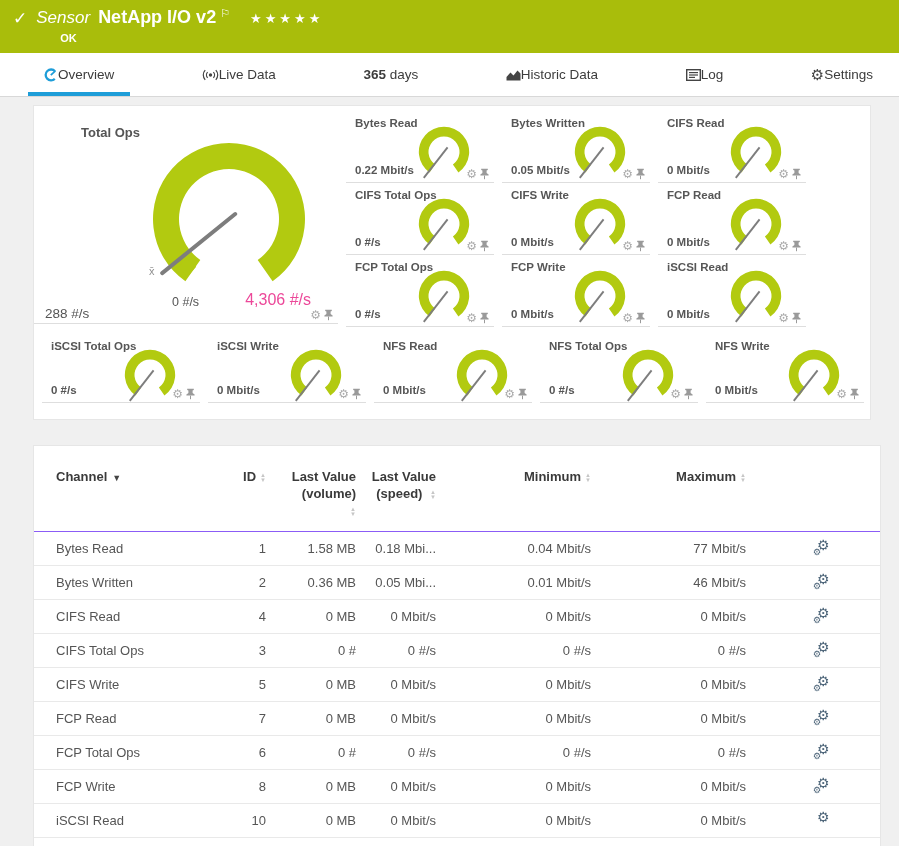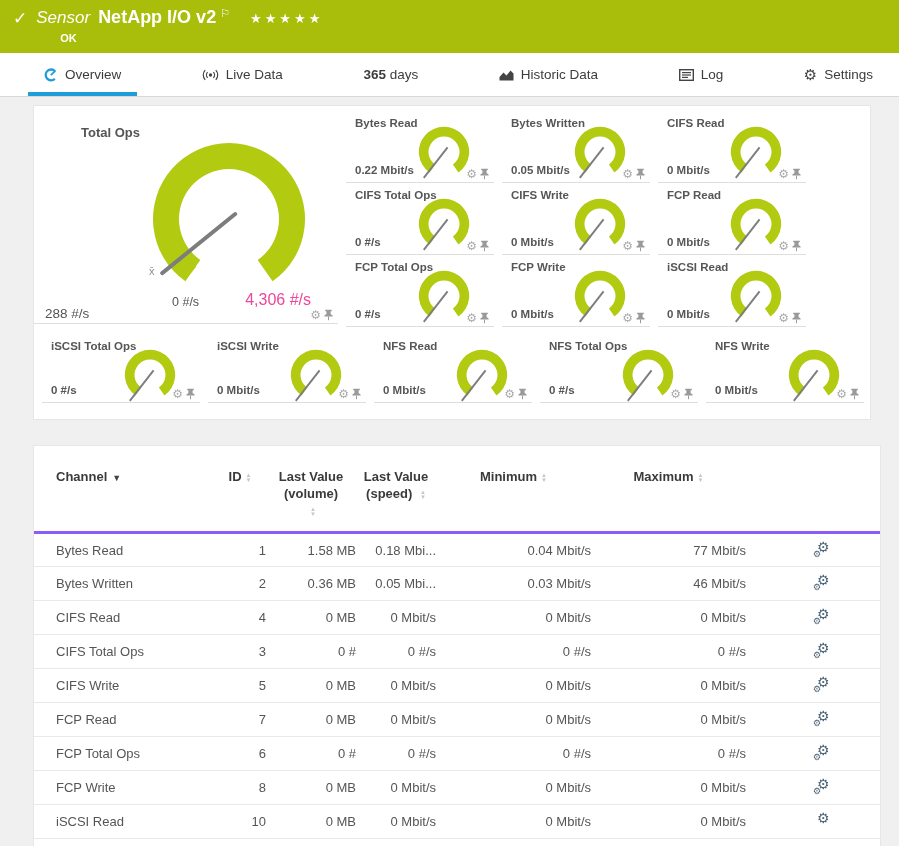--- a/index.html
+++ b/index.html
@@ -12,21 +12,21 @@
   .titlerow { display:flex; align-items:baseline; }
   .kind { font-style:italic; font-weight:300; font-size:17px; margin-right:8px; }
   .sensorname { font-size:18px; font-weight:700; }
   .flag { font-size:11px; margin-left:4px; position:relative; top:-6px; cursor:pointer; }
   .stars { font-size:13px; letter-spacing:3px; margin-left:20px; cursor:pointer; }
   .status { font-size:11px; font-weight:700; margin:4px 0 0 24px; }
 
   
   .tabbar { height:44px; background:#fff; border-bottom:1px solid #d8d8d8;
     display:flex; justify-content:space-between; padding:0 10px 0 28px; }
-  .tab { display:flex; align-items:center; gap:7px; font-size:13.5px; color:#3c3c3c;
+  .tab { display:flex; align-items:center; font-size:13.5px; color:#3c3c3c;
     padding:0 16px; position:relative; cursor:pointer; white-space:nowrap; }
   .tab.active::after { content:''; position:absolute; left:0; right:0; bottom:0; height:4px; background:#1e9dd8; }
   .tab b { font-weight:700; }
   .tab svg { display:block; }
   .tab .gearglyph { font-size:15px; color:#444; }
 
   
   main { padding:8px 18px 0 33px; }
   .card { background:#fff; border:1px solid #e6e6e6; }
   .gauges { width:838px; height:315px; padding-top:5px; }
@@ -49,22 +49,22 @@
   .bigvalue { position:absolute; bottom:2px; left:11px; font-size:13.5px; color:#555; }
 
   
   .tablecard { margin-top:25px; width:848px; height:420px; padding-top:14px; overflow:hidden; }
   table { width:100%; border-collapse:collapse; table-layout:fixed; }
   col.c-channel{width:180px;} col.c-id{width:52px;} col.c-vol{width:90px;}
   col.c-speed{width:80px;} col.c-min{width:155px;} col.c-max{width:155px;} col.c-act{width:136px;}
   th { font-size:13px; font-weight:700; color:#3a3a3a; vertical-align:top;
     padding:8px 0 12px; line-height:17px; cursor:pointer; }
   th.l { text-align:left; padding-left:22px; }
-  th.r { }
-  thead tr { border-bottom:3px solid #8b5cf6; }
+  th.r { text-align:right; }
+  thead tr { border-bottom:1px solid #8b5cf6; }
   td { font-size:13px; color:#555; height:34px; }
   td.l { text-align:left; padding-left:22px; }
   td.r { text-align:right; }
   tbody tr { border-bottom:1px solid #e9e9e9; }
   .caret { font-size:9px; color:#444; margin-left:5px; }
   .sortarrows { display:inline-flex; flex-direction:column; vertical-align:middle;
     margin-left:4px; color:#c6c6c6; font-size:6px; line-height:5px; }
   td.act { padding-left:67px; }
   .gears { position:relative; display:inline-block; width:18px; height:16px; cursor:pointer; }
   .gears .g1 { position:absolute; left:4px; top:-2px; font-size:14px; color:#4d6579; }
@@ -410,21 +410,21 @@
             <td class="r">0.18 Mbi...</td>
             <td class="r">0.04 Mbit/s</td>
             <td class="r">77 Mbit/s</td>
             <td class="act"><span class="gears"><span class="g2">⚙</span><span class="g1">⚙</span></span></td>
           </tr>
           <tr>
             <td class="l">Bytes Written</td>
             <td class="r">2</td>
             <td class="r">0.36 MB</td>
             <td class="r">0.05 Mbi...</td>
-            <td class="r">0.03 Mbit/s</td>
+            <td class="r">0.01 Mbit/s</td>
             <td class="r">46 Mbit/s</td>
             <td class="act"><span class="gears"><span class="g2">⚙</span><span class="g1">⚙</span></span></td>
           </tr>
           <tr>
             <td class="l">CIFS Read</td>
             <td class="r">4</td>
             <td class="r">0 MB</td>
             <td class="r">0 Mbit/s</td>
             <td class="r">0 Mbit/s</td>
             <td class="r">0 Mbit/s</td>

